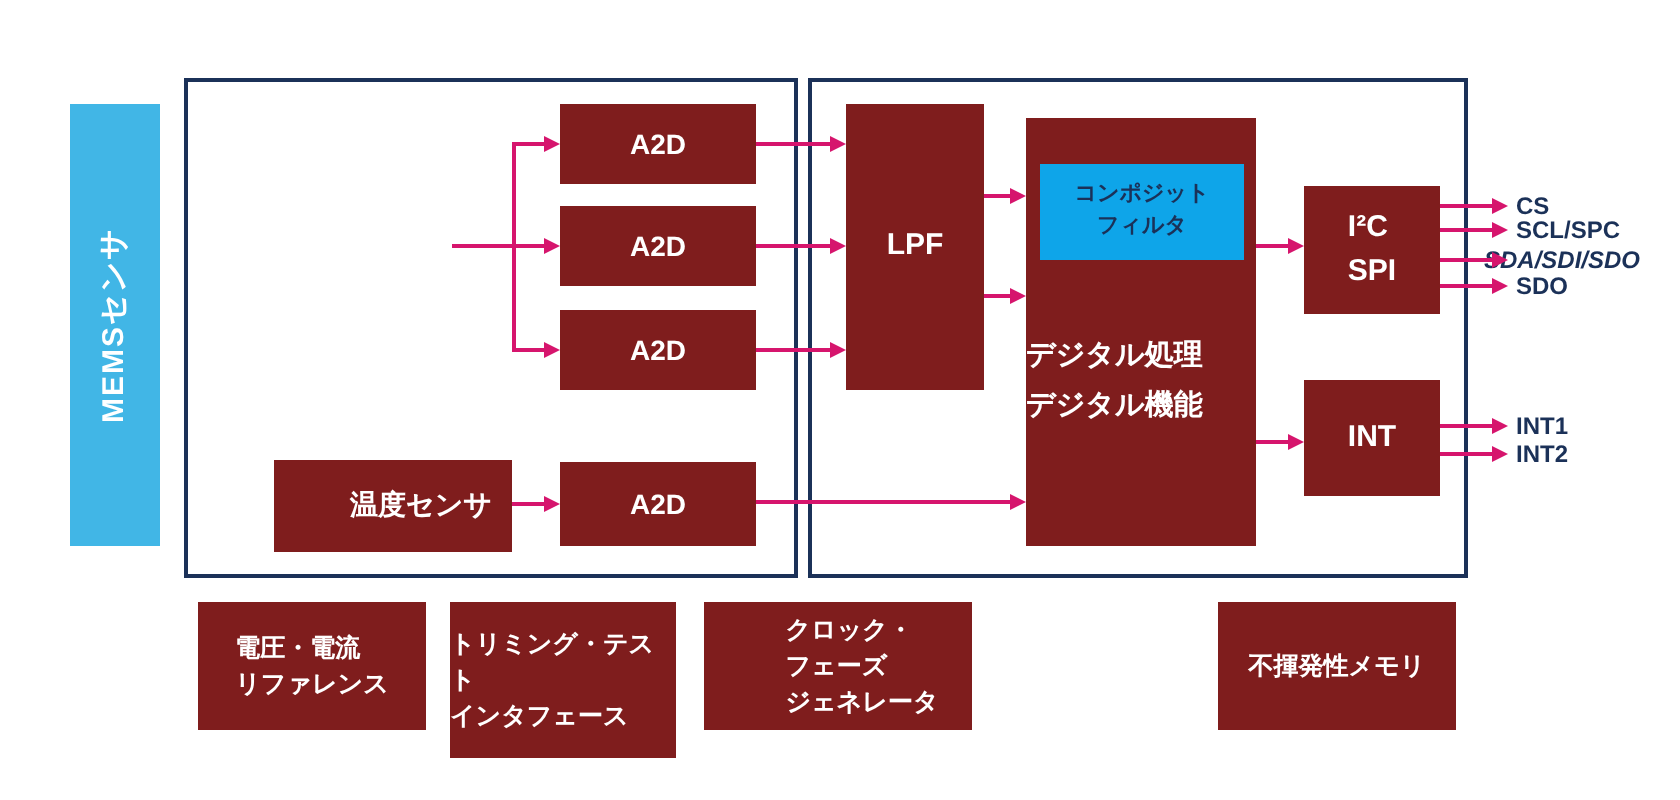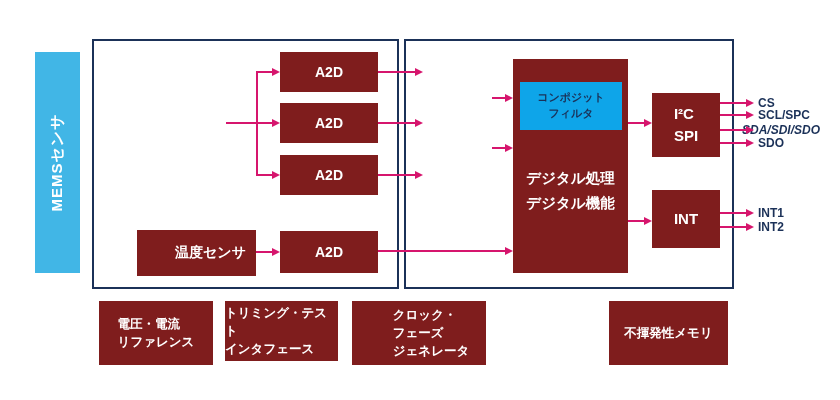--- a/index.html
+++ b/index.html
@@ -25,21 +25,21 @@
   .white-box{
     background:#0ea5e9;color:#1b3158;display:flex;align-items:center;justify-content:center;
     text-align:center;font-weight:bold;font-size:11px;line-height:1.45;
   }
   svg{position:absolute;left:0;top:0;pointer-events:none;}
   .f13{font-size:13px;line-height:1.55;}
   .f14{font-size:14px;}
   .f15{font-size:15px;line-height:1.5;}
   .f12{font-size:12.5px;line-height:1.45;}
   .digital-text{
-    color:#ffffff;font-weight:bold;font-size:14.5px;line-height:1.7;text-align:center;
+    color:#ffffff;font-weight:bold;font-size:14.5px;line-height:1.7;
     white-space:pre-line;
   }
 </style>
 </head>
 <body>
 
 <div id="canvas">
 
   <div class="abs mems-bar" style="left:35px;top:52px;width:45px;height:221px;">
     <span>MEMSセンサ</span>
@@ -49,41 +49,42 @@
   <div class="abs container" style="left:404px;top:39px;width:330px;height:250px;"></div>
 
 
   <div class="abs blk f14" style="left:280px;top:52px;width:98px;height:40px;">A2D</div>
   <div class="abs blk f14" style="left:280px;top:103px;width:98px;height:40px;">A2D</div>
   <div class="abs blk f14" style="left:280px;top:155px;width:98px;height:40px;">A2D</div>
 
   <div class="abs blk f14" style="left:137px;top:230px;width:119px;height:46px;padding-left:28px;">温度センサ</div>
   <div class="abs blk f14" style="left:280px;top:231px;width:98px;height:42px;">A2D</div>
 
+  <div class="abs blk f15" style="left:423px;top:52px;width:69px;height:143px;">LPF</div>
 
   <div class="abs blk" style="left:513px;top:59px;width:115px;height:214px;"></div>
   <div class="abs white-box ml" style="left:520px;top:82px;width:102px;height:48px;">コンポジット
 フィルタ</div>
   <div class="abs digital-text" style="left:513px;top:166px;width:115px;">デジタル処理
 デジタル機能</div>
 
   <div class="abs blk ml f15" style="left:652px;top:93px;width:68px;height:64px;">I²C
 SPI</div>
   <div class="abs blk f15" style="left:652px;top:190px;width:68px;height:58px;">INT</div>
 
   <div class="abs pin-label" style="left:758px;top:96px;">CS</div>
   <div class="abs pin-label" style="left:758px;top:108px;">SCL/SPC</div>
   <div class="abs pin-label" style="left:742px;top:123px;font-style:italic;">SDA/SDI/SDO</div>
   <div class="abs pin-label" style="left:758px;top:136px;">SDO</div>
   <div class="abs pin-label" style="left:758px;top:206px;">INT1</div>
   <div class="abs pin-label" style="left:758px;top:220px;">INT2</div>
 
   <div class="abs blk ml f12" style="left:99px;top:301px;width:114px;height:64px;">電圧・電流
 リファレンス</div>
-  <div class="abs blk ml f12" style="left:225px;top:301px;width:113px;height:60px;">トリミング・テスト
+  <div class="abs blk ml f12" style="left:225px;top:301px;width:113px;height:78px;">トリミング・テスト
 インタフェース</div>
   <div class="abs blk ml f12" style="left:352px;top:301px;width:134px;height:64px;padding-left:24px;">クロック・
 フェーズ
 ジェネレータ</div>
   <div class="abs blk ml f12" style="left:609px;top:301px;width:119px;height:64px;">不揮発性メモリ</div>
 
   <svg width="840" height="400" viewBox="0 0 840 400">
     <defs>
       <marker id="ah" markerWidth="8" markerHeight="8" refX="0" refY="4" orient="auto" markerUnits="userSpaceOnUse">
         <path d="M0,0 L8,4 L0,8 Z" fill="#d6156d"></path>

